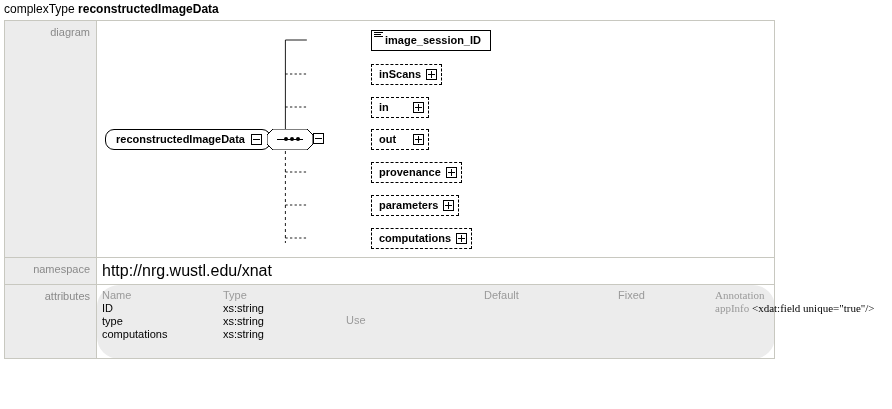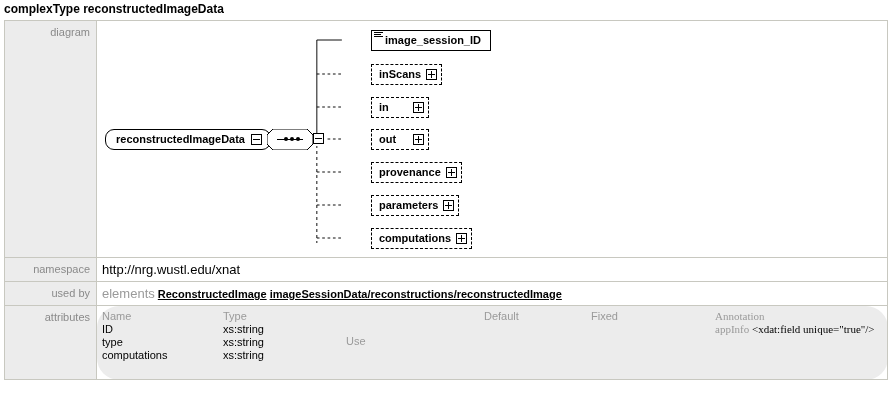--- a/index.html
+++ b/index.html
@@ -18,29 +18,29 @@
 
   
   .title {
     position: absolute;
     left: 4px;
     top: 2px;
     font-size: 12px;
     color: #000000;
     white-space: nowrap;
   }
-  .title .kw { font-weight: bold; }
+  .title .kw { font-weight: normal; }
   .title .nm { font-weight: bold; }
 
   
   .tbl {
     position: absolute;
     left: 4px;
     top: 20px;
-    width: 884px;
+    width: 771px;
     border-collapse: collapse;
     border: 1px solid #c8c8c0;
     background: #ffffff;
     table-layout: fixed;
   }
   .tbl td {
     border: 1px solid #c8c8c0;
     vertical-align: top;
     padding: 0;
   }
@@ -55,21 +55,21 @@
   }
   td.val {
     background: #ffffff;
     font-size: 11px;
     color: #000000;
     padding: 4px 0 4px 5px;
   }
   td.val.shade { background: #ececec; border-radius: 22px; }
   td.diagcell { background: #ffffff; padding: 0; height: 236px; }
 
-  .plain { font-size: 13px; color: #000; }
+  .plain { font-size: 16px; color: #000; }
   a.lnk {
     color: #000000;
     text-decoration: underline;
     font-size: 11px;
     font-weight: bold;
   }
   a.lnk.reg { font-weight: normal; }
   .muted { color: #9a9a9a; }
   .childlinks a { margin-right: 4px; }
   .usedby a { margin-right: 3px; }
@@ -79,21 +79,21 @@
     position: relative;
     width: 100%;
     font-size: 11px;
   }
   .attrrow { position: relative; height: 13px; white-space: nowrap; }
   .c { position: absolute; top: 0; }
   .c0 { left: 0px; }
   .c1 { left: 121px; }
   .c2 { left: 244px; margin-top: 25px; }
   .c3 { left: 382px; }
-  .c4 { left: 489px; text-align: right; }
+  .c4 { left: 516px; text-align: right; }
   .c5 { left: 613px; font-family: Liberation Serif, serif; }
   .hdr { color: #9a9a9a; }
   .cellv { color: #000000; }
 
   
   .diagram {
     position: relative;
     width: 100%;
     height: 236px;
     background: #ffffff;
@@ -341,27 +341,20 @@
       </tr>
 
       <tr>
         <td class="lbl">namespace</td>
         <td class="val">
           <span class="plain">http://nrg.wustl.edu/xnat</span>
         </td>
       </tr>
 
 
-      <tr>
-        <td class="lbl">used by</td>
-        <td class="val usedby">
-          <span class="plain muted">elements</span>
-          <a class="lnk" href="#">ReconstructedImage</a><a class="lnk" href="#">imageSessionData/reconstructions/reconstructedImage</a>
-        </td>
-      </tr>
 
       <tr>
         <td class="lbl">attributes</td>
         <td class="val shade">
           <div class="attrs">
 
             <div class="attrrow">
               <span class="c c0 hdr">Name</span>
               <span class="c c1 hdr">Type</span>
               <span class="c c2 hdr">Use</span>

